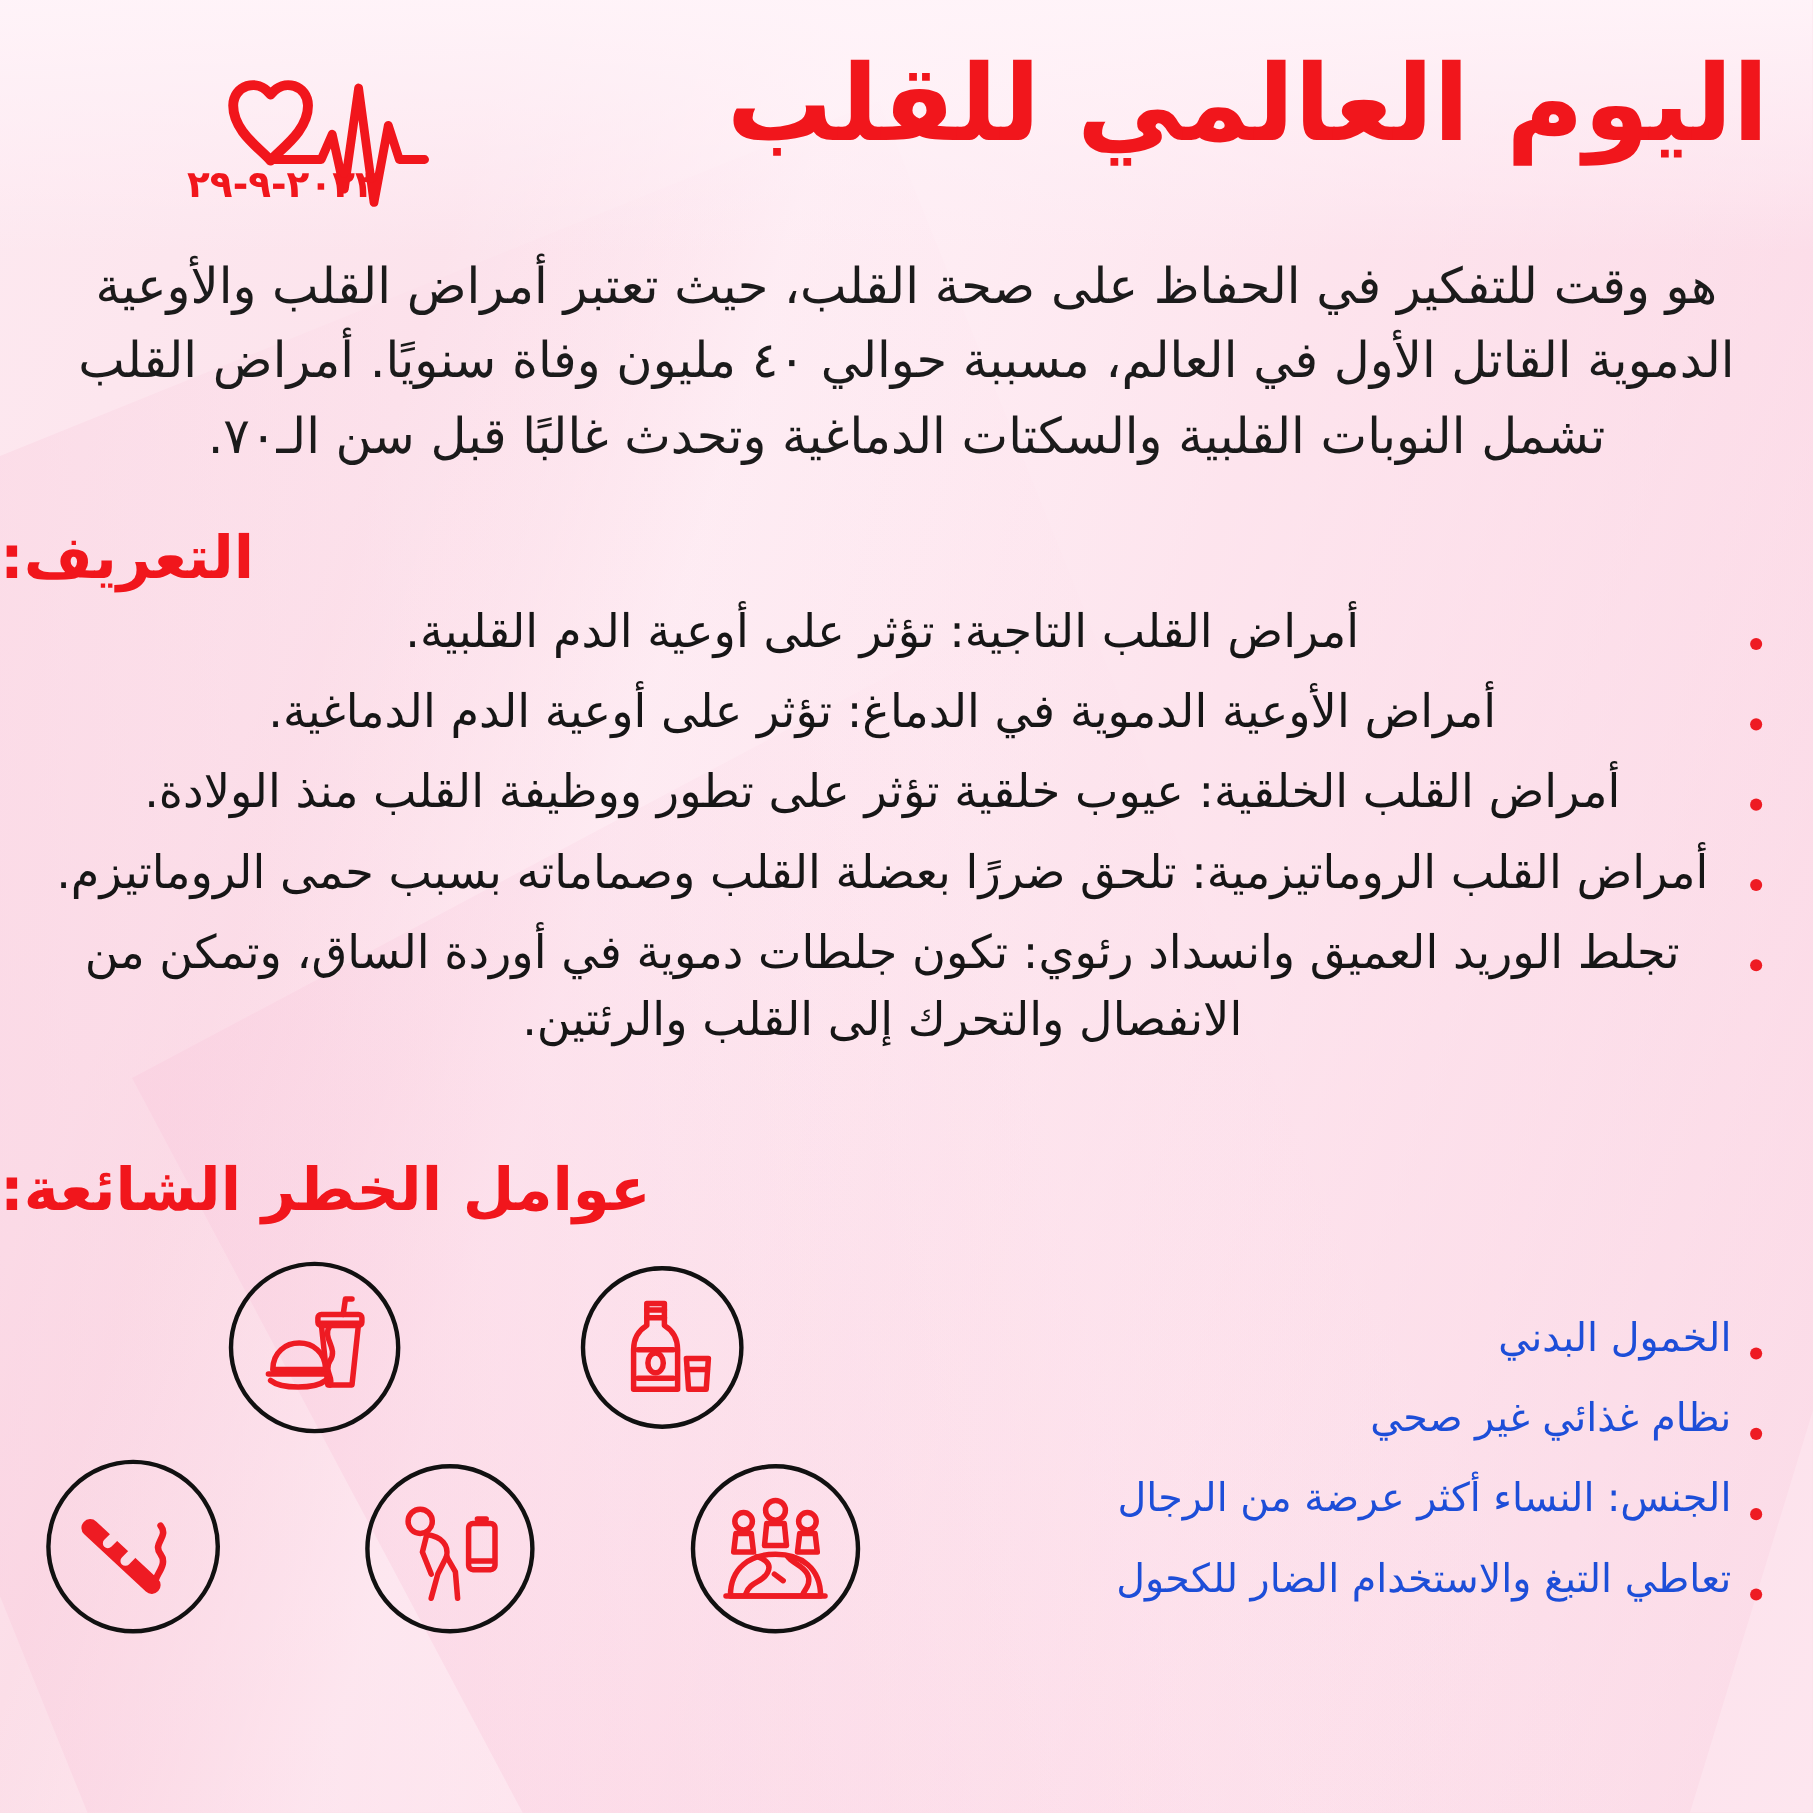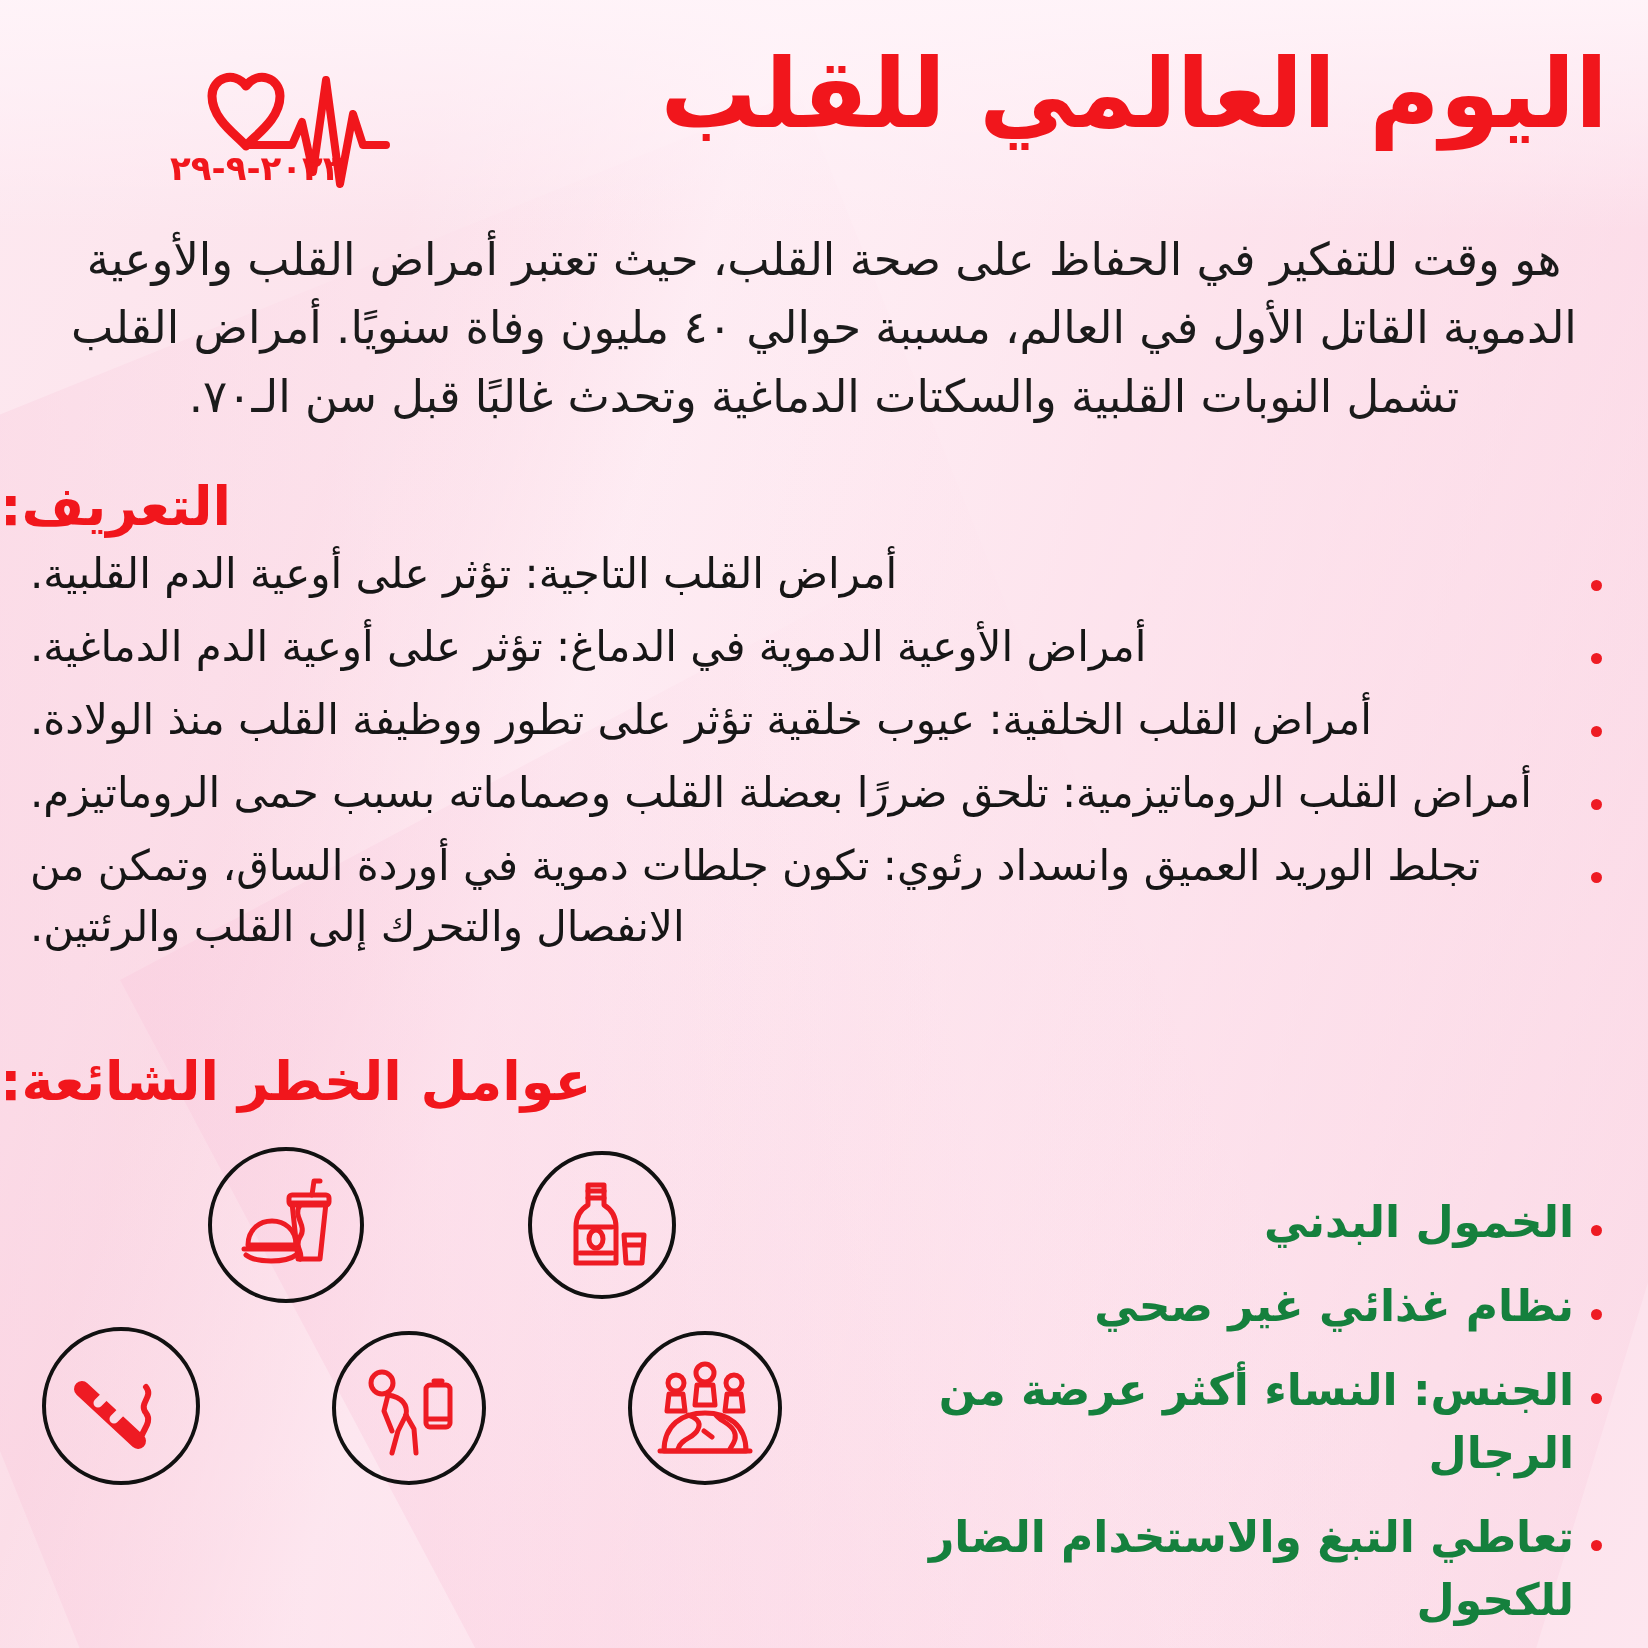--- a/index.html
+++ b/index.html
@@ -132,21 +132,21 @@
   }
   .sec-heading.risk {
     margin-top: 92px;
   }
 
   
   .bullets {
     list-style: none;
     margin: 0 40px 0 30px;
     padding: 0;
-    text-align: left;
+    text-align: center;
   }
   .bullets li {
     position: relative;
     font-size: 42px;
     line-height: 1.45;
     color: #161616;
     padding-right: 34px;
     margin-bottom: 12px;
     font-weight: 500;
   }
@@ -171,26 +171,26 @@
     right: 40px;
     top: 72px;
     width: 820px;
     list-style: none;
     margin: 0;
     padding: 0;
     text-align: right;
   }
   .risk-list li {
     position: relative;
-    font-size: 44px;
+    font-size: 36px;
     line-height: 1.42;
-    color: #15803d;
+    color: #1d4ed8;
     padding-right: 34px;
     margin-bottom: 22px;
-    font-weight: 700;
+    font-weight: 400;
   }
   .risk-list li::before {
     content: "";
     position: absolute;
     right: 6px;
     top: 34px;
     width: 11px;
     height: 11px;
     border-radius: 50%;
     background: #ee1b23;

